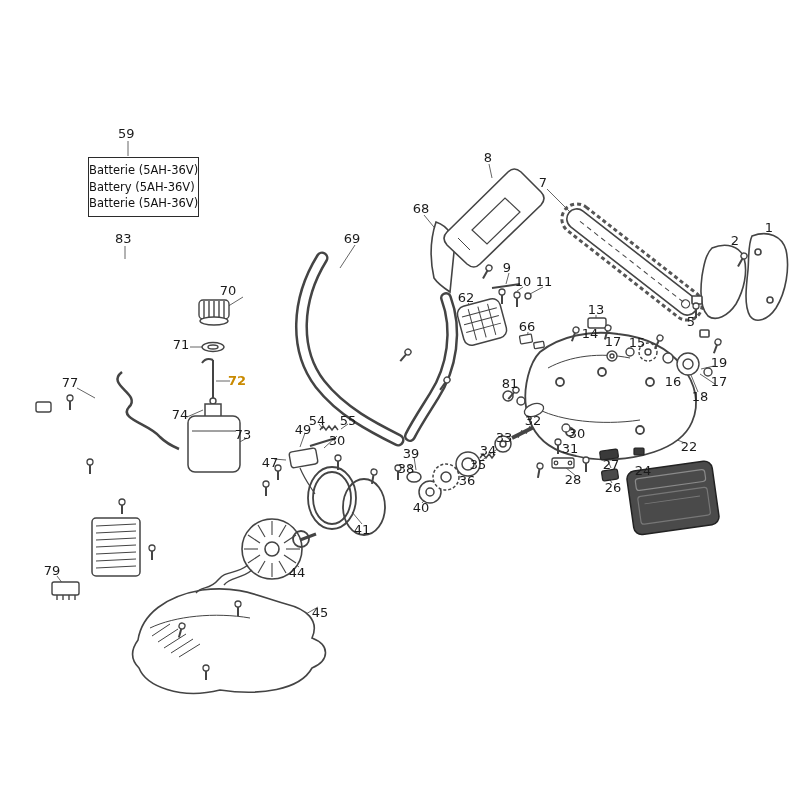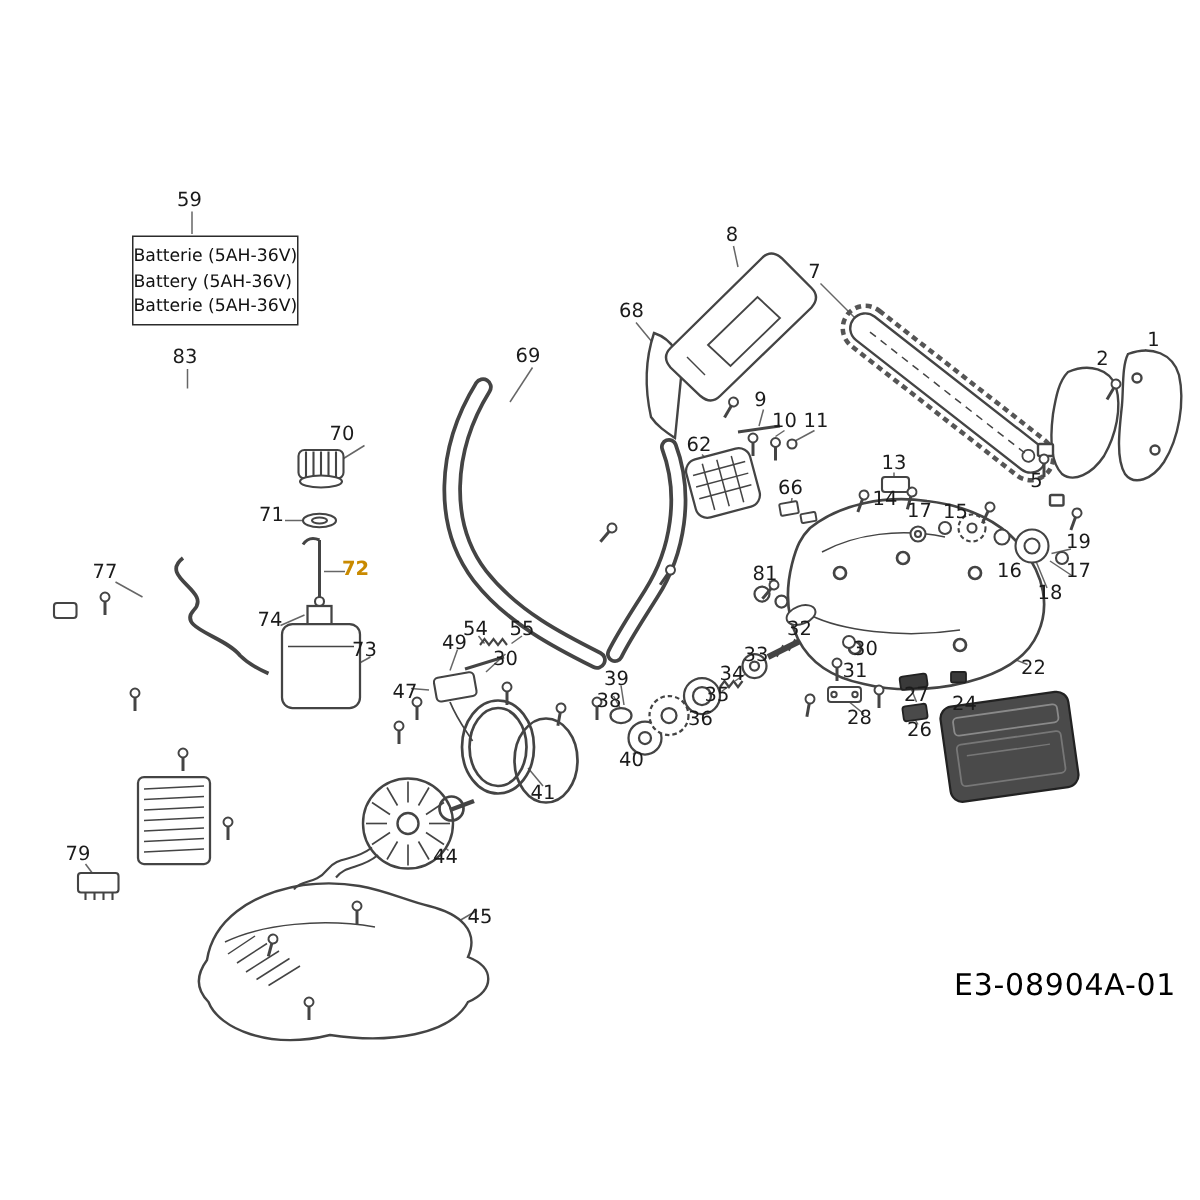--- a/index.html
+++ b/index.html
@@ -383,14 +383,13 @@
 
   <div class="num-above" style="left:118px;top:126px">59</div>
   <div class="label-box" style="left:88px;top:157px">
     <div>Batterie (5AH-36V)</div>
     <div>Battery  (5AH-36V)</div>
     <div>Batterie (5AH-36V)</div>
   </div>
 
   <div class="num-above" style="left:115px;top:231px">83</div>
 
-  <div class="diagram-code">E3-08904A-01</div>
 </div>
 
 </body></html>

